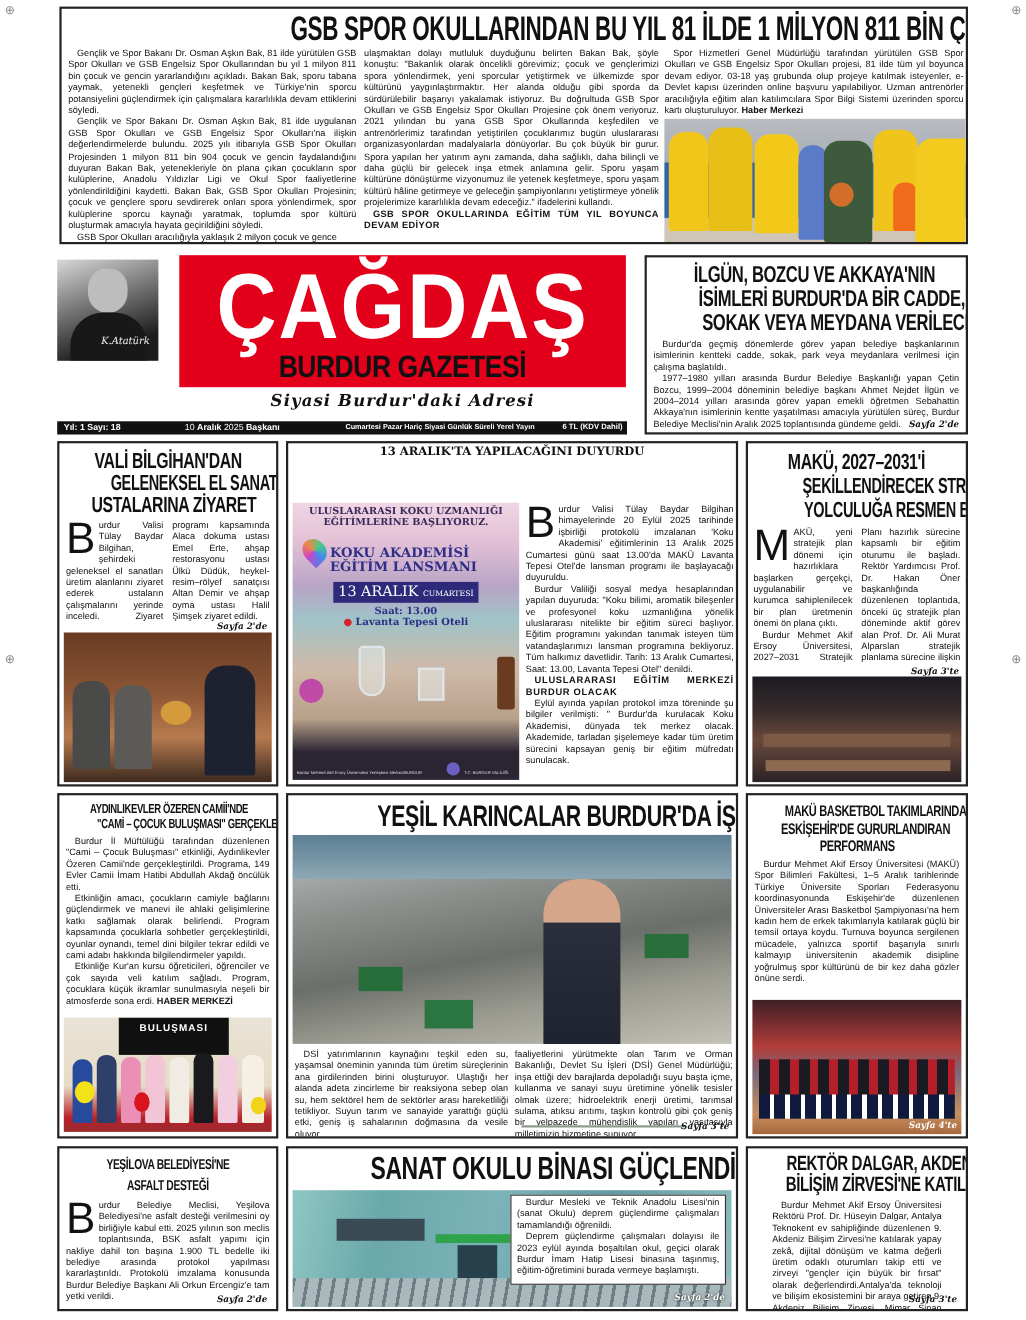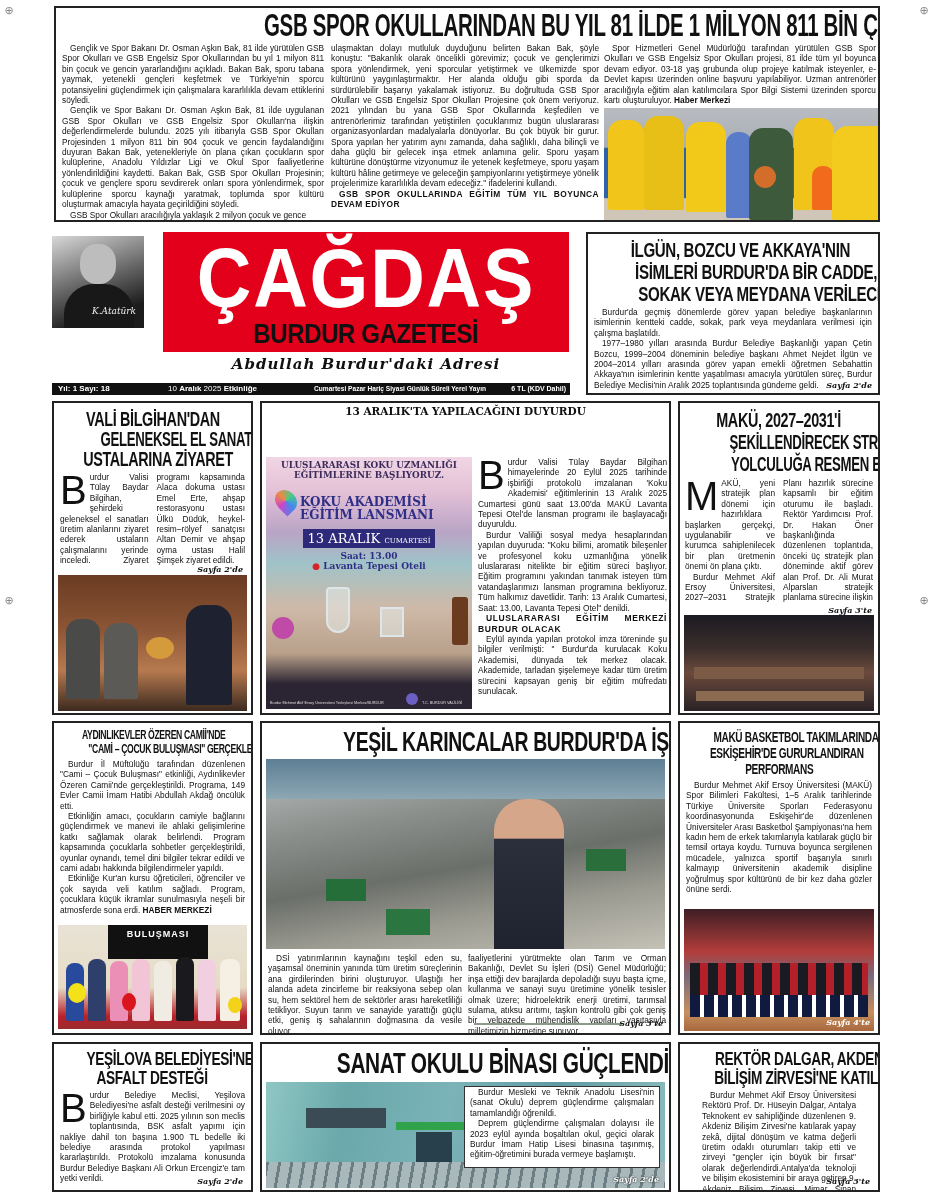--- a/index.html
+++ b/index.html
@@ -60,28 +60,28 @@
   <div class="abs" style="left:40px;top:70px;font-family:'DejaVu Serif',serif;font-style:italic;font-size:9px;color:#eee">K.Atatürk</div>
 </div>
 <div class="abs" style="left:163px;top:232px;width:406px;height:120px;background:#e2001a">
   <div class="hl" style="position:absolute;left:0;right:0;top:4px;font-size:84px;color:#fff;letter-spacing:2px">
     <span class="cond" style="transform:scaleX(0.9)">ÇAĞDAŞ</span>
   </div>
   <div class="hl" style="position:absolute;left:0;right:0;top:88px;font-size:28px;color:#111">
     <span class="cond" style="transform:scaleX(0.86)">BURDUR GAZETESİ</span>
   </div>
 </div>
-<div class="abs" style="left:163px;top:355px;width:406px;text-align:center;font-family:'DejaVu Serif',serif;font-style:italic;font-weight:bold;font-size:15px;letter-spacing:1px">Abdullah Burdur'daki Adresi</div>
+<div class="abs" style="left:163px;top:355px;width:406px;text-align:center;font-family:'DejaVu Serif',serif;font-style:italic;font-weight:bold;font-size:15px;letter-spacing:1px">Siyasi Burdur'daki Adresi</div>
 <div class="abs" style="left:52px;top:383px;width:518px;height:12px;background:#111;color:#fff;font-size:8px;line-height:12px;font-weight:bold">
   <span class="abs" style="left:6px">Yıl: 1   Sayı: 18</span>
   <span class="abs" style="left:116px;font-weight:normal">
     <span>10</span>
     <b>Aralık</b>
     <span>2025</span>
-    <b>Etkinliğe</b>
+    <b>Başkanı</b>
   </span>
   <span class="abs" style="left:262px;font-size:6.6px">Cumartesi Pazar Hariç Siyasi Günlük Süreli Yerel Yayın</span>
   <span class="abs" style="right:4px;font-size:7px">6 TL (KDV Dahil)</span>
 </div>
 
 <div class="box" style="left:586px;top:232px;width:294px;height:163px">
   <div class="hl" style="margin-top:5px;font-size:21px;line-height:22px">
     <div><span class="cond">İLGÜN, BOZCU VE AKKAYA'NIN</span></div>
     <div><span class="cond">İSİMLERİ BURDUR'DA BİR CADDE,</span></div>
     <div><span class="cond">SOKAK VEYA MEYDANA VERİLECEK</span></div>
@@ -224,21 +224,21 @@
     <p>Burdur Mehmet Akif Ersoy Üniversitesi (MAKÜ) Spor Bilimleri Fakültesi, 1–5 Aralık tarihlerinde Türkiye Üniversite Sporları Federasyonu koordinasyonunda Eskişehir'de düzenlenen Üniversiteler Arası Basketbol Şampiyonası'na hem kadın hem de erkek takımlarıyla katılarak güçlü bir temsil ortaya koydu. Turnuva boyunca sergilenen mücadele, yalnızca sportif başarıyla sınırlı kalmayıp üniversitenin akademik disipline yoğrulmuş spor kültürünü de bir kez daha gözler önüne serdi.</p>
   </div>
   <div class="img" style="left:4px;top:186px;width:190px;height:122px;background:linear-gradient(180deg,#3e1e24 0%,#b23d3a 35%,#7a6a7a 55%,#c68f5e 85%,#a8683e)">
     <div class="abs" style="left:6px;top:54px;width:178px;height:36px;background:repeating-linear-gradient(90deg,#1a1a22 0 10px,#b3202a 10px 18px)"></div>
     <div class="abs" style="left:6px;top:86px;width:178px;height:22px;background:repeating-linear-gradient(90deg,#0f1a3e 0 10px,#fff 10px 14px)"></div>
   </div>
   <div class="sayfa abs" style="right:8px;bottom:6px;color:#fff">Sayfa 4'te</div>
 </div>
 
 <div class="box" style="left:52px;top:1042px;width:201px;height:150px">
-  <div class="hl" style="margin-top:5px;font-size:19px;line-height:19px">
+  <div class="hl" style="margin-top:5px;font-size:13px;line-height:19px">
     <div><span class="cond">YEŞİLOVA BELEDİYESİ'NE</span></div>
     <div><span class="cond">ASFALT DESTEĞİ</span></div>
   </div>
   <div class="txt" style="padding:3px 6px 0">
     <span class="dropcap">B</span><span>urdur Belediye Meclisi, Yeşilova Belediyesi'ne asfalt desteği verilmesini oy birliğiyle kabul etti. 2025 yılının son meclis toplantısında, BSK asfalt yapımı için nakliye dahil ton başına 1.900 TL bedelle iki belediye arasında protokol yapılması kararlaştırıldı. Protokolü imzalama konusunda Burdur Belediye Başkanı Ali Orkun Ercengiz'e tam yetki verildi.</span>
   </div>
   <div class="sayfa abs" style="right:8px;bottom:4px">Sayfa 2'de</div>
 </div>
 
 <div class="box" style="left:260px;top:1042px;width:411px;height:150px">

